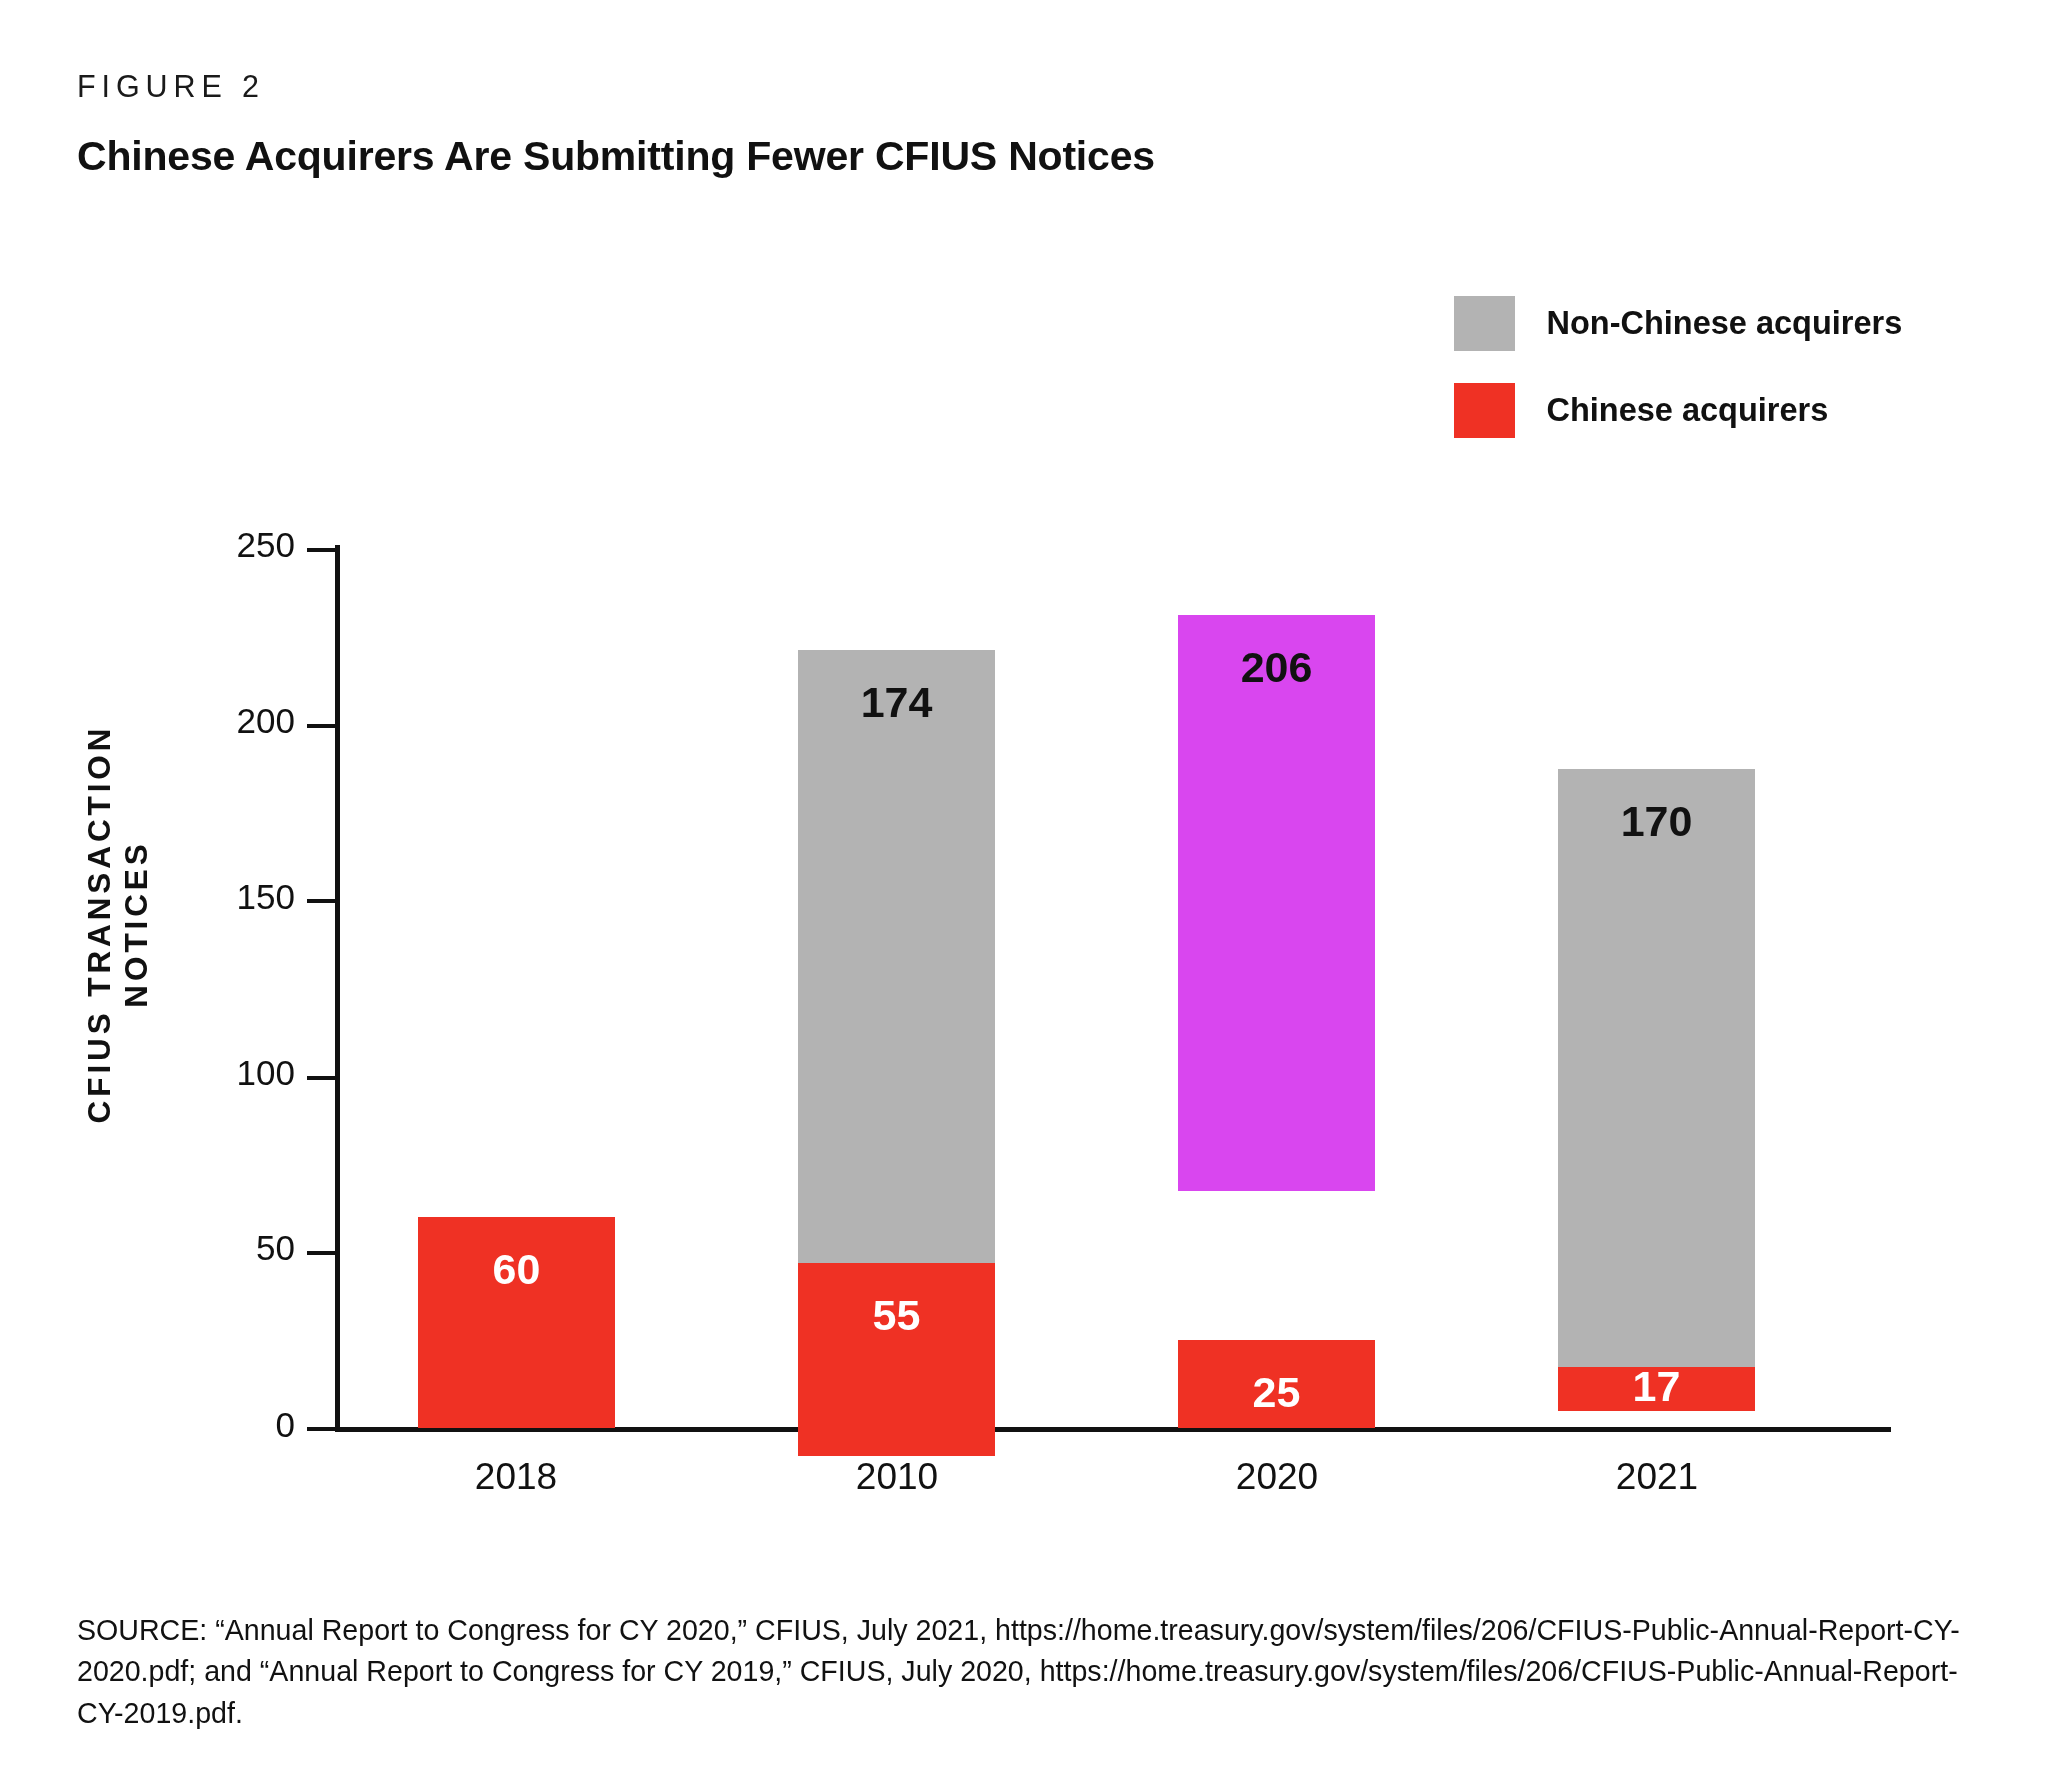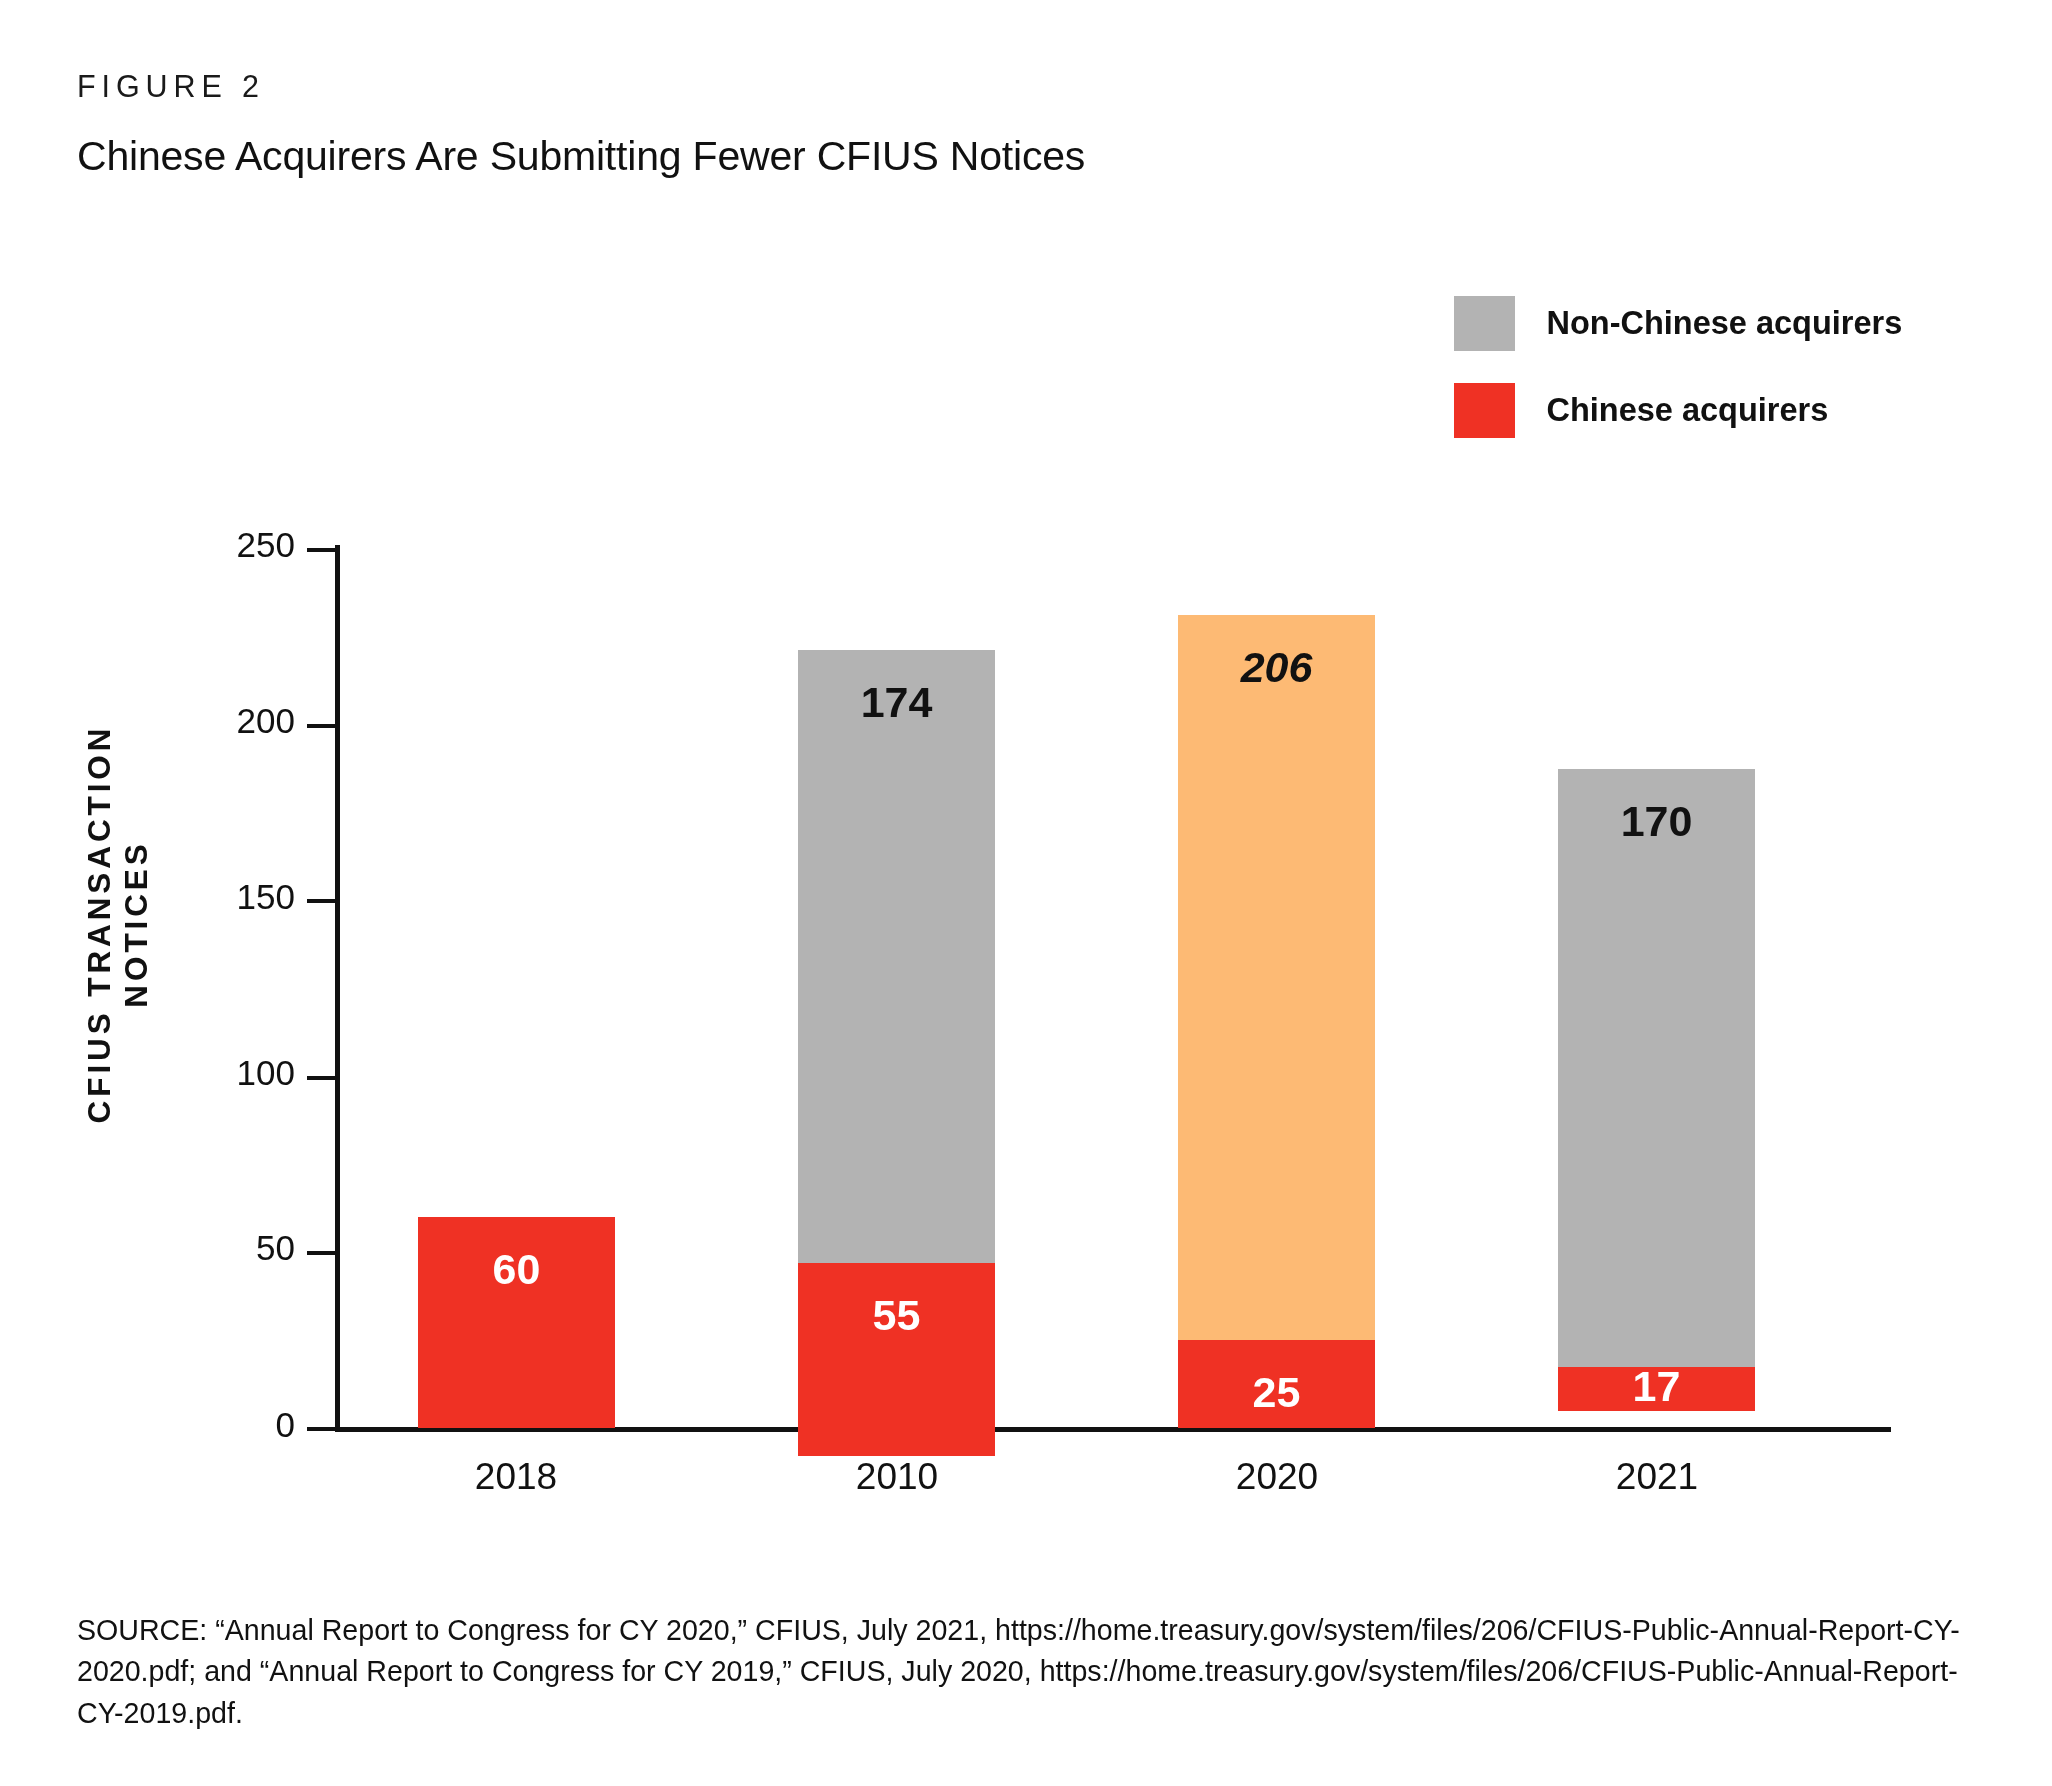--- a/index.html
+++ b/index.html
@@ -31,21 +31,21 @@
     font-size: 30.5px;
     letter-spacing: 5.9px;
     font-weight: 400;
     color: #1a1a1a;
   }
   .fig-title {
     position: absolute;
     left: 77px;
     top: 133px;
     font-size: 41px;
-    font-weight: normal;
+    font-weight: bold;
     color: #111111;
     letter-spacing: -0.2px;
   }
 
   
   .legend {
     position: absolute;
     left: 1426px;
     top: 296px;
     width: 532px;
@@ -214,21 +214,21 @@
     <div class="bar-group" style="left:798px; top:650px; height:943px;">
       <div class="bar-seg seg-top" style="top:0px; height:613px; background:#b3b3b3;">
         <span class="seg-value">174</span>
       </div>
       <div class="bar-seg seg-bottom" style="top:613px; height:193px; background:#ef3124;">
         <span class="seg-value">55</span>
       </div>
     </div>
 
     <div class="bar-group" style="left:1178px; top:615px; height:813px;">
-      <div class="bar-seg seg-top" style="top:0px; height:812px; background:#fdba74;font-style:italic;">
+      <div class="bar-seg seg-top" style="top:0px; height:576px; background:#d946ef;">
         <span class="seg-value">206</span>
       </div>
       <div class="bar-seg seg-bottom" style="top:725px; height:88px; background:#ef3124;">
         <span class="seg-value">25</span>
       </div>
     </div>
 
     <div class="bar-group" style="left:1558px; top:769px; height:658px;">
       <div class="bar-seg seg-top" style="top:0px; height:598px; background:#b3b3b3;">
         <span class="seg-value">170</span>

